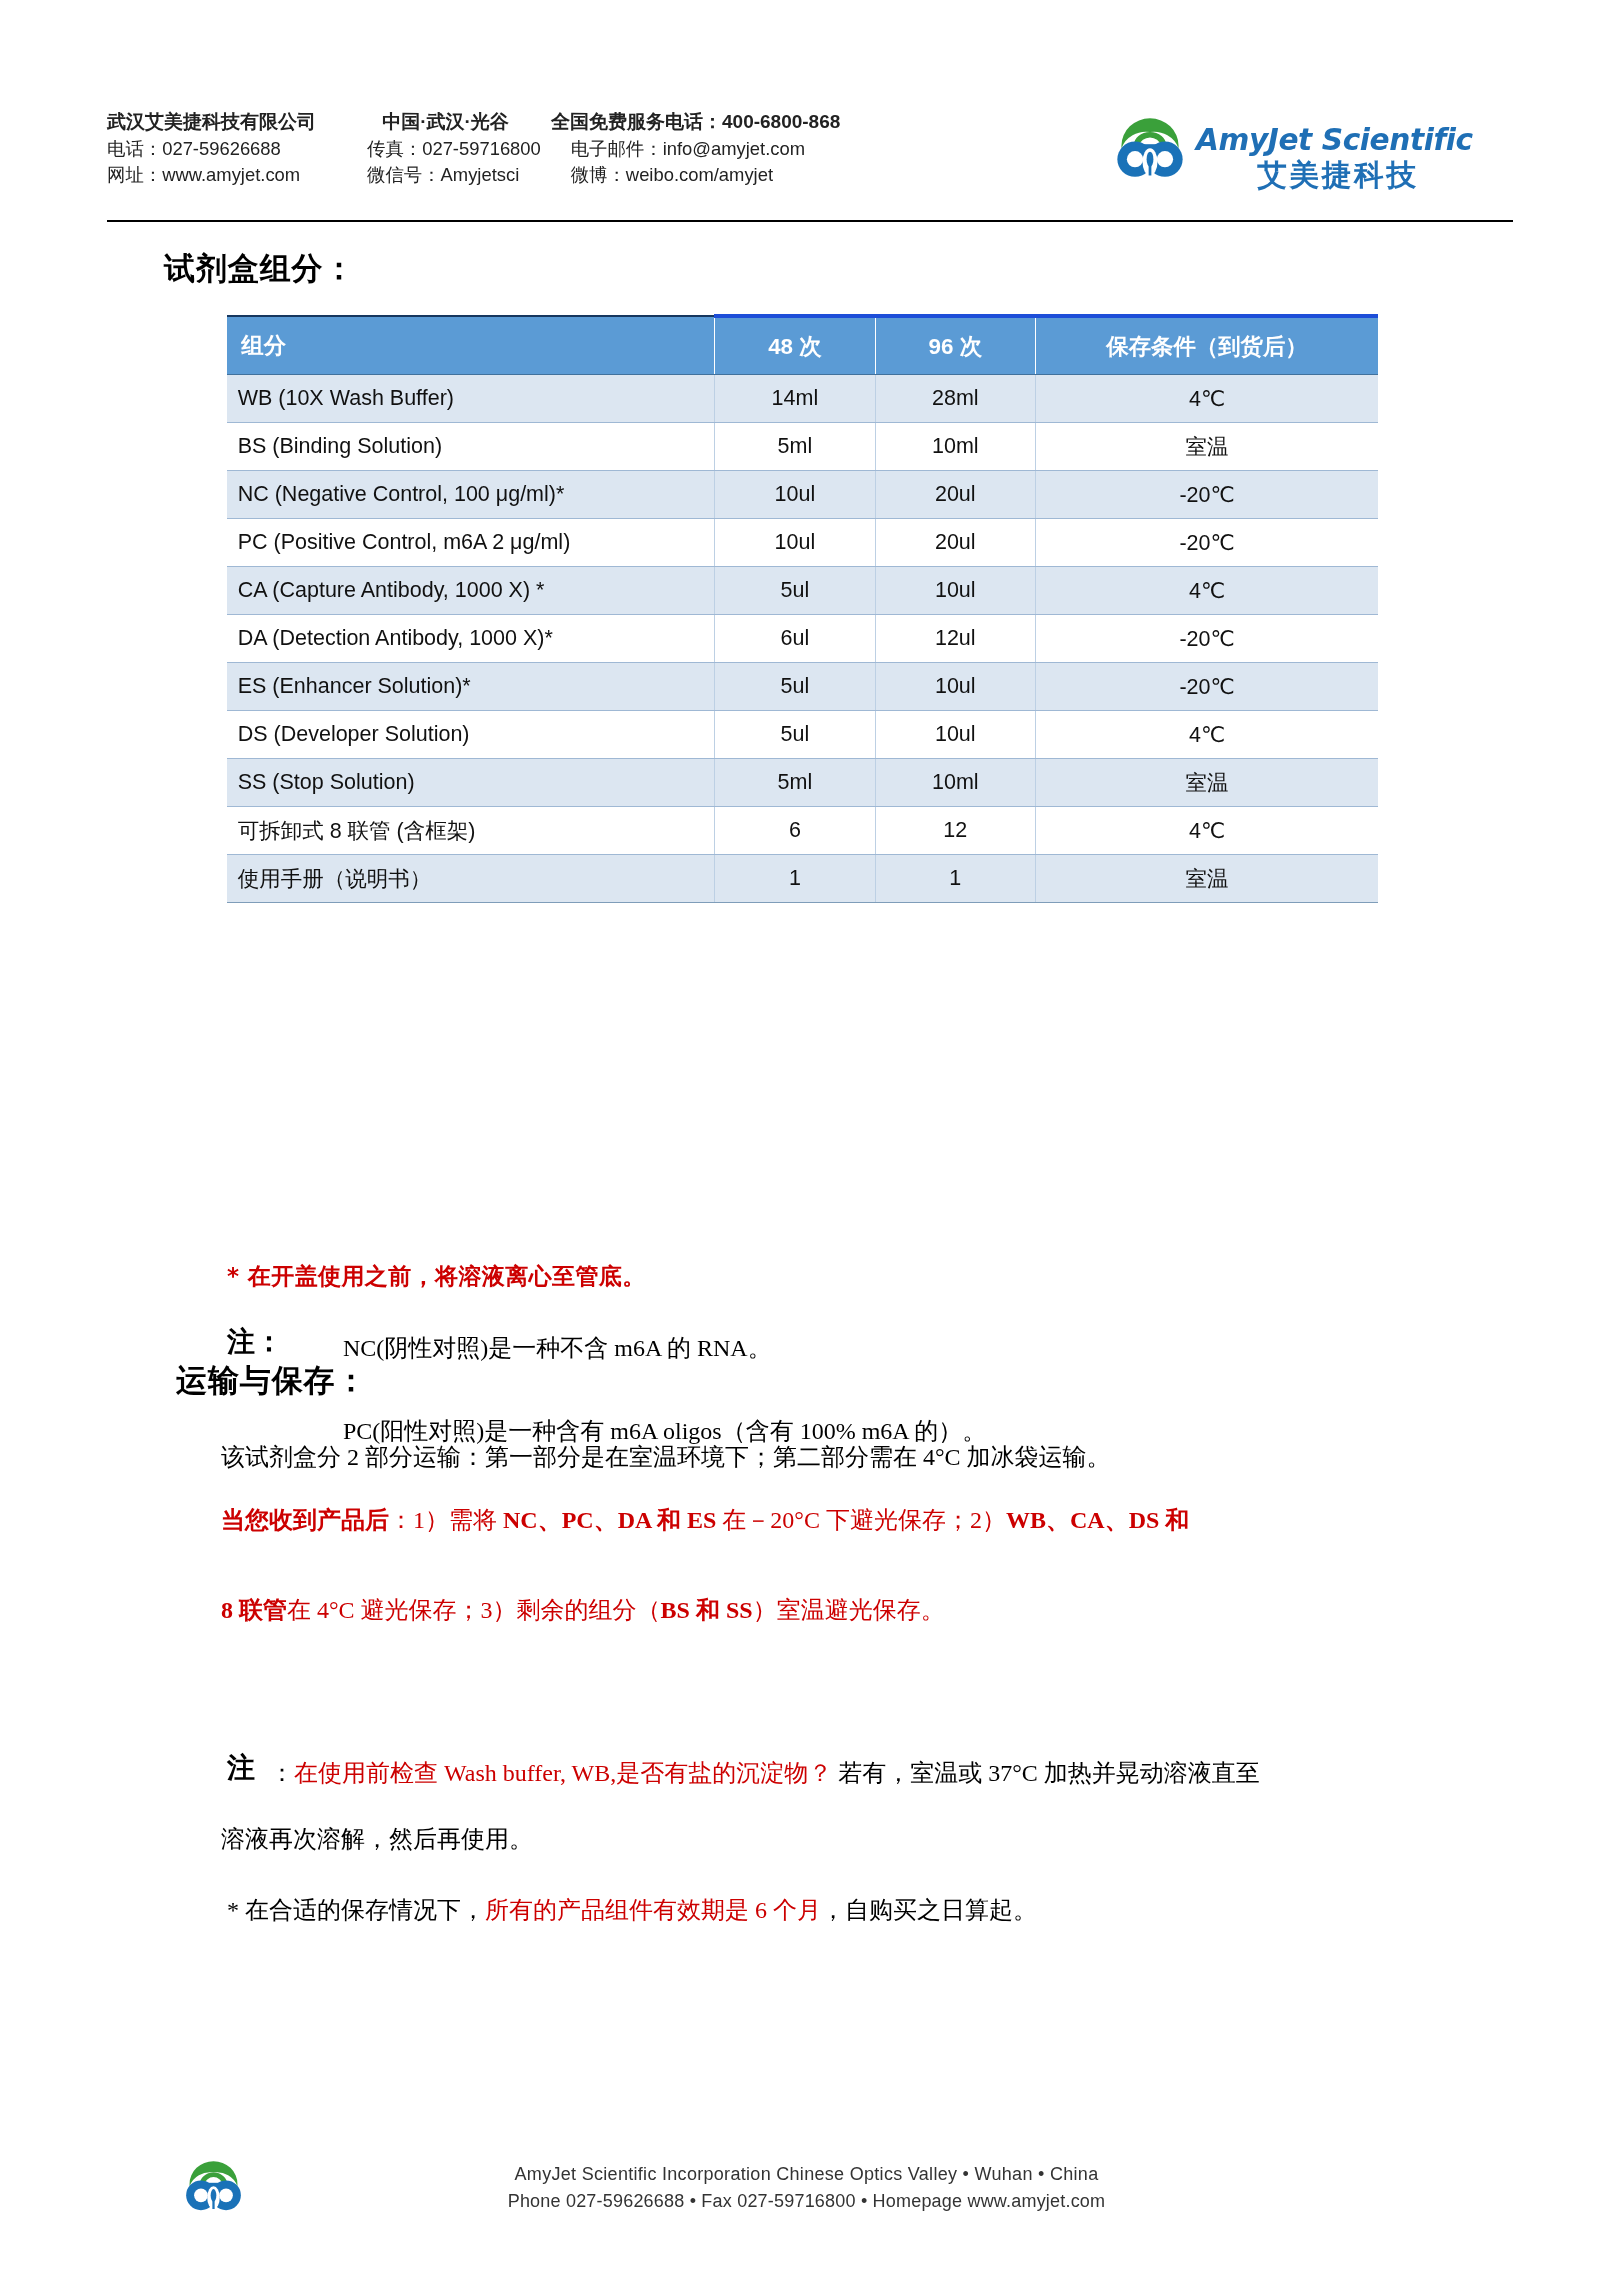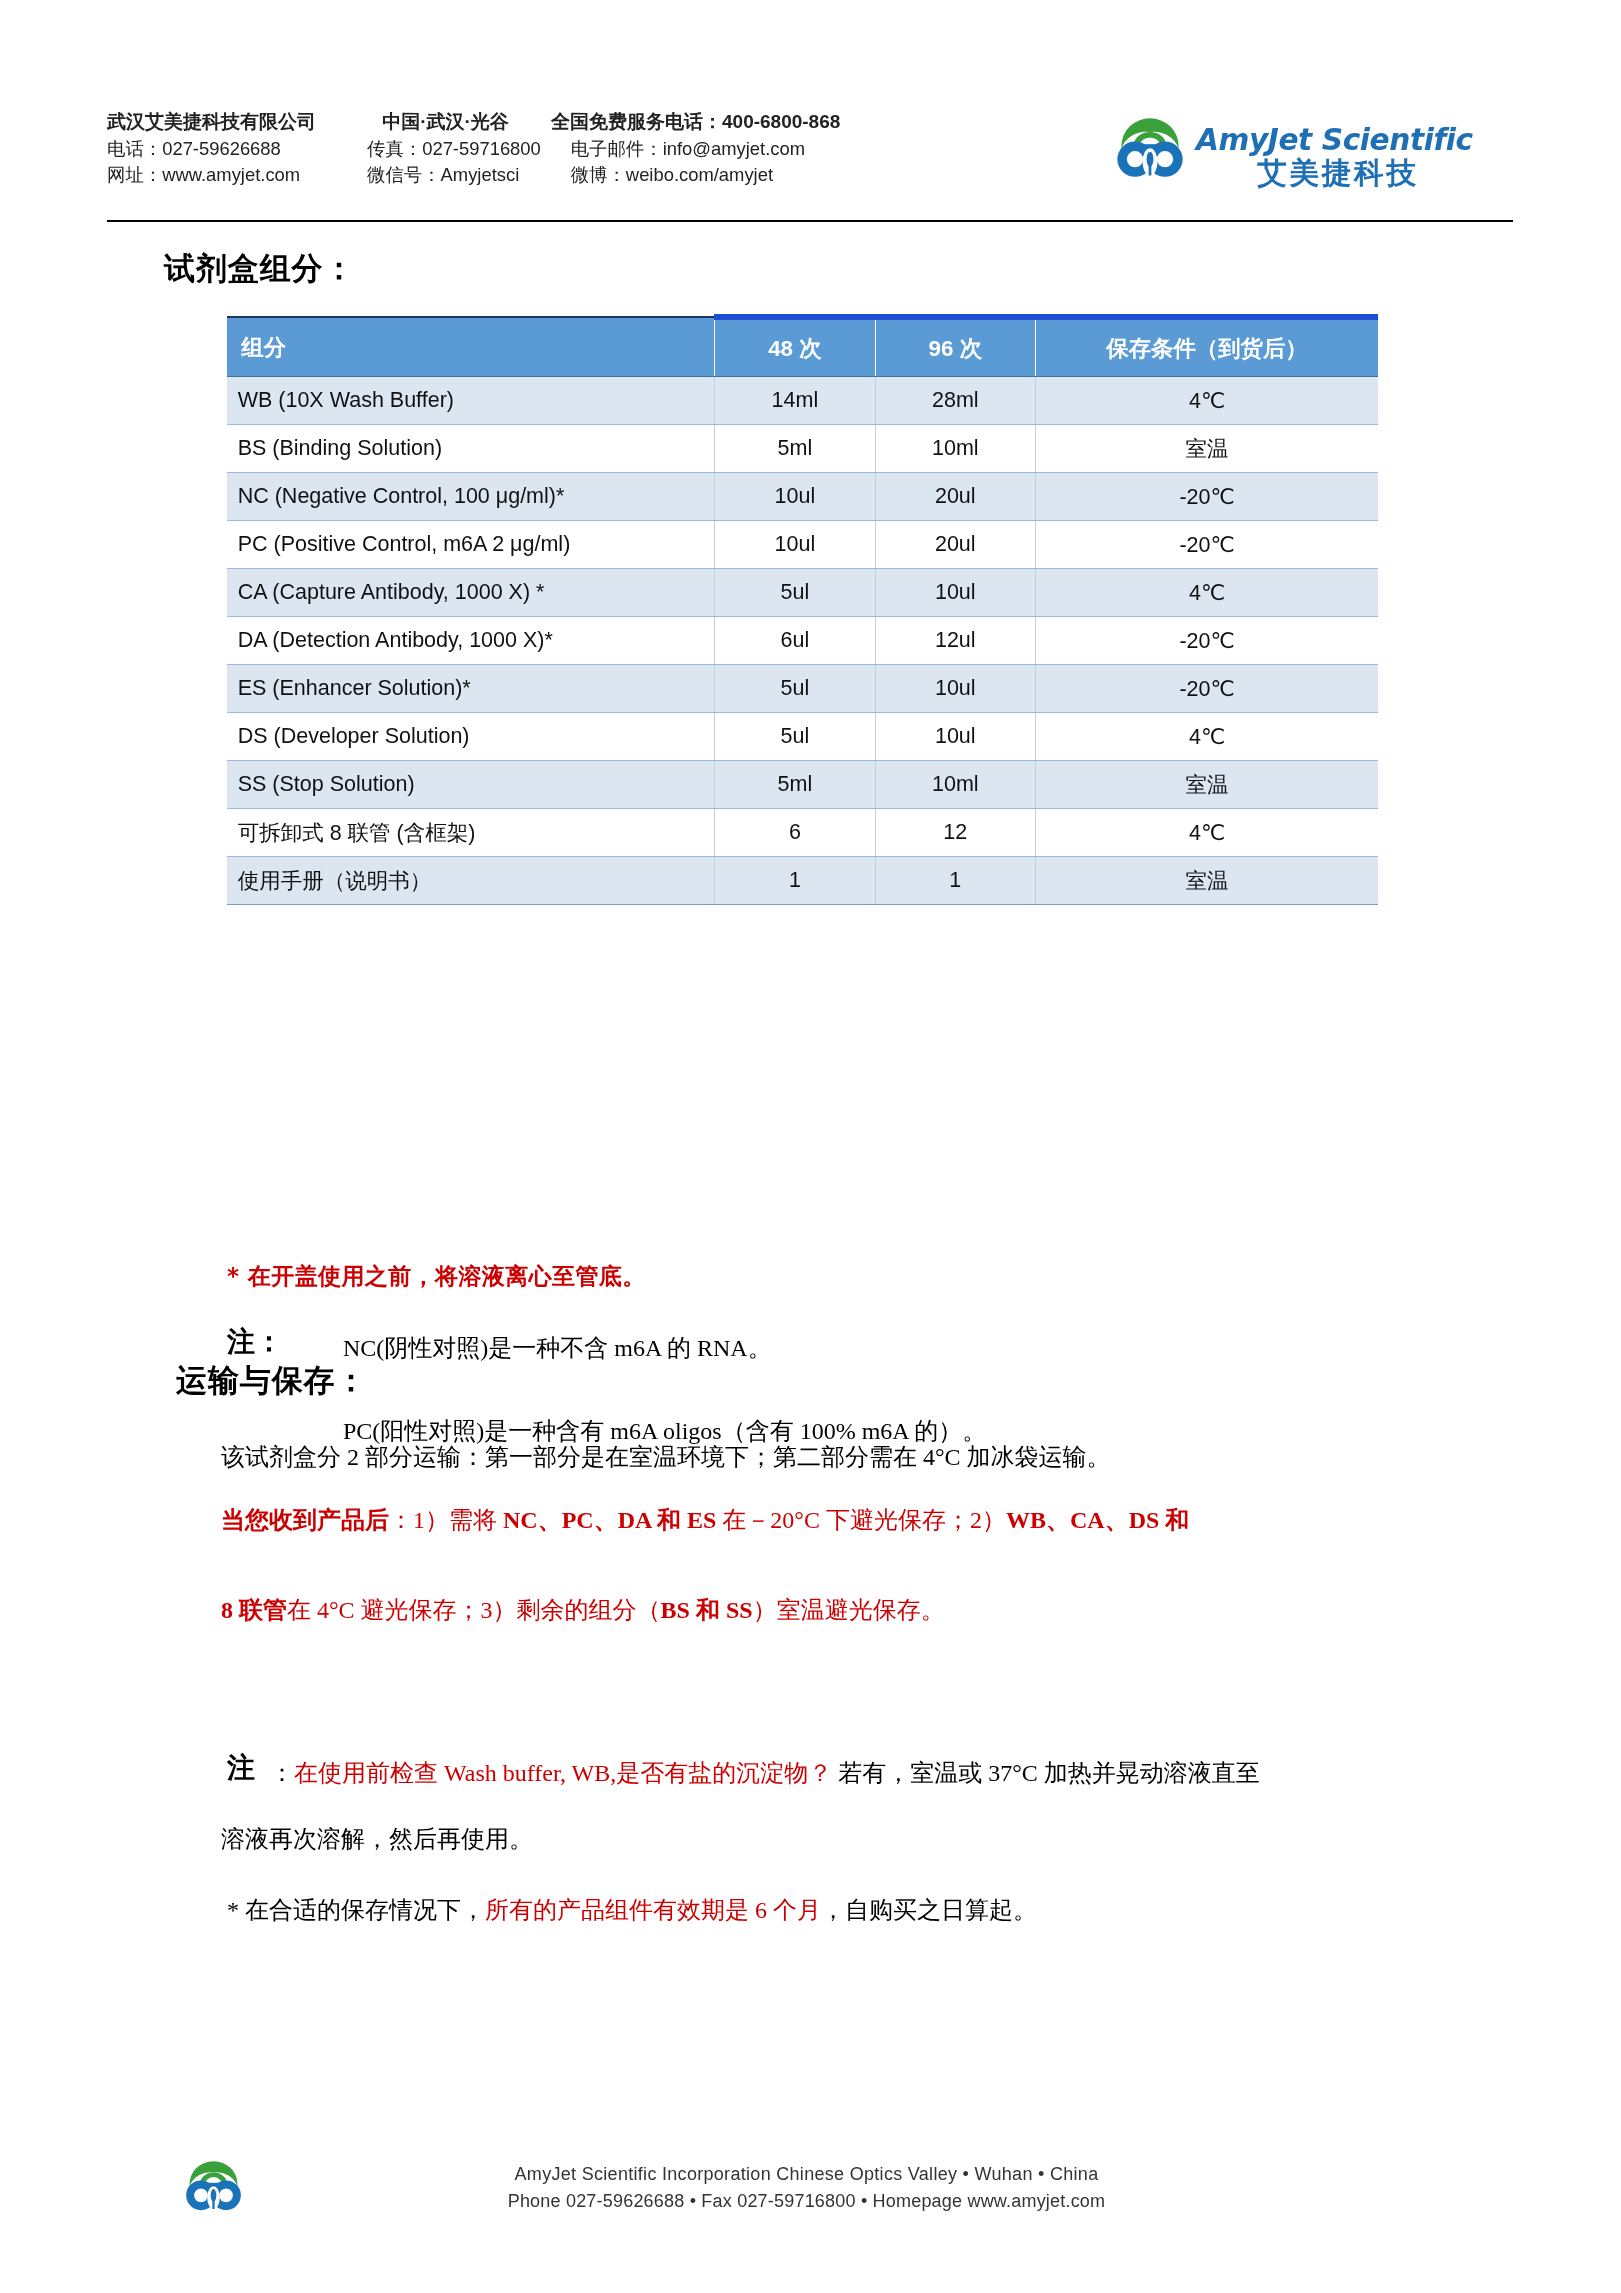--- a/index.html
+++ b/index.html
@@ -69,21 +69,21 @@
   .logo-en {
     font-family: "DejaVu Sans", sans-serif;
     font-size: 29.6px;
     font-weight: bold;
     font-style: italic;
     color: #1f6fb5;
     letter-spacing: -0.4px;
     line-height: 34px;
   }
   .logo-cn {
-    font-family: Liberation Mono, monospace;
+    font-family: Liberation Serif, serif;
     font-size: 29.6px;
     font-weight: bold;
     color: #1f6fb5;
     letter-spacing: 2.7px;
     line-height: 36px;
     text-align: center;
     padding-left: 7.2px;
   }
   .header-rule {
     position: absolute;
@@ -137,21 +137,21 @@
     text-align: left;
     border: none;
     border-bottom: 0.9px solid #41719c;
   }
   table.kit-table thead th.ctr {
     text-align: center;
     padding: 0;
     border-left: 0.9px solid #ffffff;
   }
   table.kit-table thead th.first { border-top: 2px solid #17375e; }
-  table.kit-table thead th { border-top: 6px solid #1d4ed8; }
+  table.kit-table thead th { border-top: 4px solid #1d4ed8; }
 
   table.kit-table tbody td {
     height: 47px;
     font-size: 21.5px;
     color: #111111;
     border-bottom: 0.9px solid #9fb8d4;
     border-left: 0.9px solid #bdd0e4;
     padding: 0;
     margin-left: 44px;
   }

